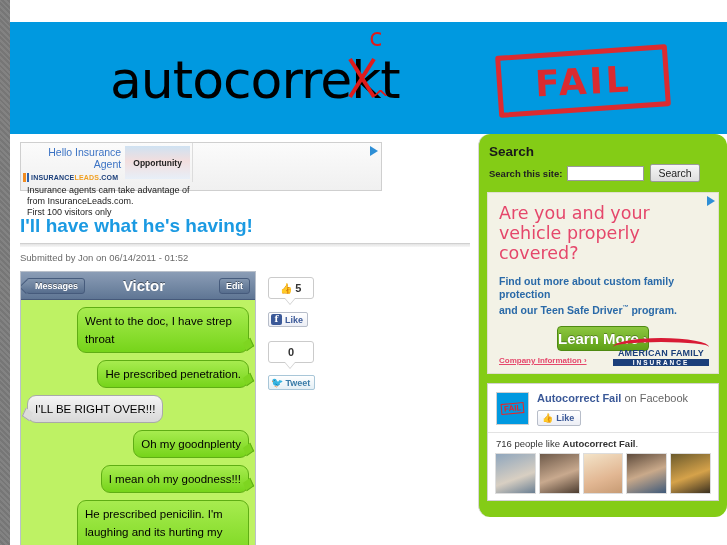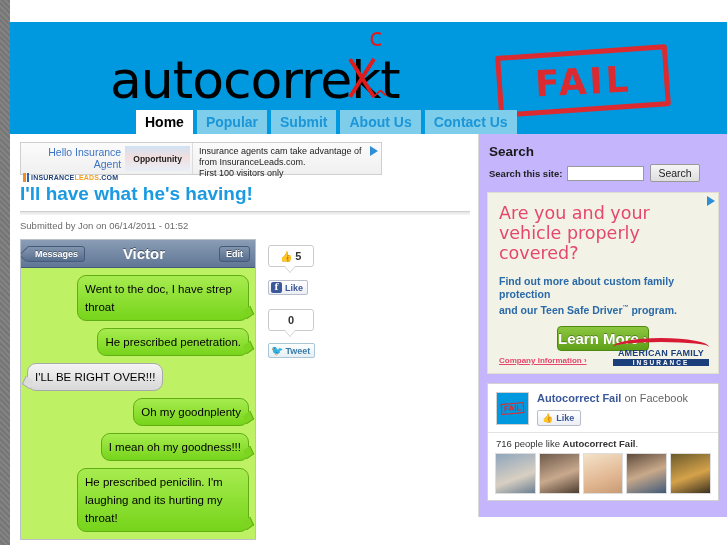--- a/index.html
+++ b/index.html
@@ -84,31 +84,33 @@
     color:#1b96d8;
     background:#7ecdea;
     cursor:pointer;
     white-space:nowrap;
   }
   .tab.active{ background:#ffffff; color:#000000; }
   
   .wrap{ display:flex; height:383px; }
   .main{ width:468px; padding:8px 12px 0 10px; position:relative; }
   .sidebar{
-    width:280px; background:#c4b5fd;
+    width:280px; background:#84cc16;
     border-left:1px solid #d8d8d8;
     padding:10px 8px 0 8px;
+    border-radius:12px;
   }
   
   .adbox{
-    width:362px; height:33px;
+    width:362px; height:49px;
     border:1px solid #cfcfcf;
     background:linear-gradient(#fbfbfb,#f0f0f0);
     display:flex; position:relative;
-    margin-bottom:8px;
+    margin-bottom:24px;
+    flex-direction:column;
   }
   .ad-left{ width:172px; display:flex; border-right:1px solid #dcdcdc;}
   .ad-brand{
     width:104px; padding:3px 2px 0 2px; text-align:right;
   }
   .ad-brand .l1{ font-size:10.5px; color:#3b73c4; line-height:12px; }
   .ad-logo{
     margin-top:3px; display:flex; align-items:center; justify-content:flex-start;
     font-size:7px; font-weight:bold; letter-spacing:.2px;
   }
@@ -363,27 +365,20 @@
       <span>autocorre</span><span class="kwrap"><span>k</span><svg class="strike" viewBox="0 0 30 46">
             <line x1="3" y1="5" x2="27" y2="43" stroke="#e01b1b" stroke-width="4"></line>
             <line x1="27" y1="5" x2="3" y2="43" stroke="#e01b1b" stroke-width="4"></line>
           </svg><span class="supc">c</span><span class="caret">^</span></span><span>t</span>
     </div>
 
     <div class="stamp">
       <span>FAIL</span>
     </div>
 
-    <div class="nav">
-      <div class="tab active">Home</div>
-      <div class="tab">Popular</div>
-      <div class="tab">Submit</div>
-      <div class="tab">About Us</div>
-      <div class="tab">Contact Us</div>
-    </div>
   </div>
 
   <div class="wrap">
 
     <div class="main">
 
       <div class="adbox">
         <div class="ad-left">
           <div class="ad-brand">
             <div class="l1">Hello Insurance</div>

